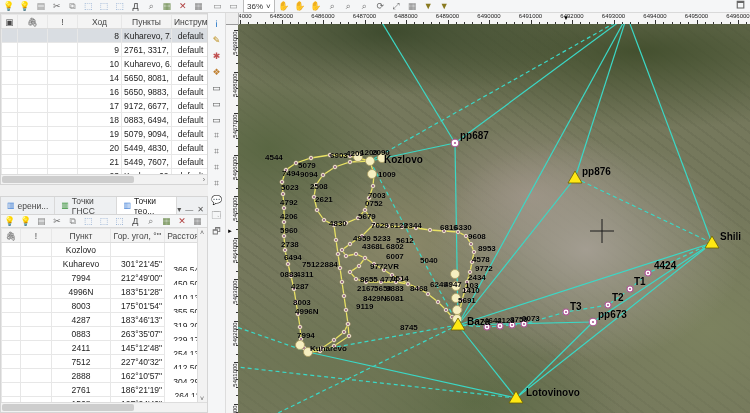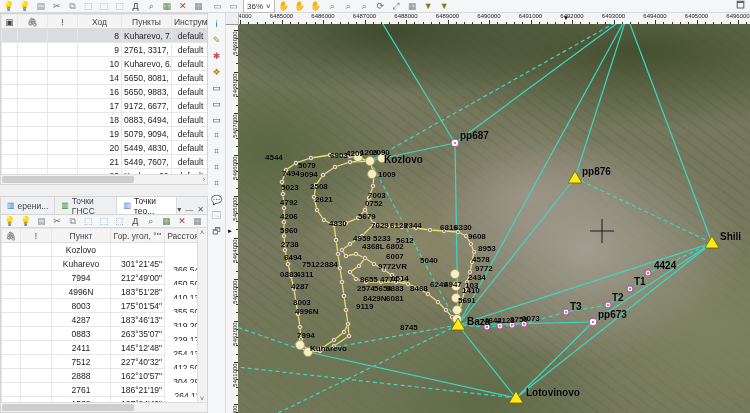--- a/index.html
+++ b/index.html
@@ -869,27 +869,27 @@
       <div class="mlabel" style="left: 230px; top: 250px;">2434</div>
       <div class="mlabel" style="left: 227px; top: 258px;">103</div>
       <div class="mlabel" style="left: 224px; top: 263px;">1410</div>
       <div class="mlabel" style="left: 220px; top: 273px;">5691</div>
       <div class="mlabel" style="left: 115px; top: 211px;">4959</div>
       <div class="mlabel" style="left: 135px; top: 211px;">5233</div>
       <div class="mlabel" style="left: 124px; top: 219px;">4368L</div>
       <div class="mlabel" style="left: 148px; top: 219px;">6802</div>
       <div class="mlabel" style="left: 158px; top: 213px;">5612</div>
       <div class="mlabel" style="left: 148px; top: 229px;">6007</div>
-      <div class="mlabel" style="left: 132px; top: 239px; margin-left: 8px;">9772VR</div>
+      <div class="mlabel" style="left: 132px; top: 239px;">9772VR</div>
       <div class="mlabel" style="left: 143px; top: 233px; margin-left: 39px;">5040</div>
       <div class="mlabel" style="left: 153px; top: 251px;">0514</div>
       <div class="mlabel" style="left: 122px; top: 252px;">8655</div>
       <div class="mlabel" style="left: 142px; top: 252px;">4774</div>
       <div class="mlabel" style="left: 162px; top: 252px; margin-top: 48px;">8745</div>
-      <div class="mlabel" style="left: 119px; top: 261px;">2574</div>
+      <div class="mlabel" style="left: 119px; top: 261px;">2167</div>
       <div class="mlabel" style="left: 136px; top: 261px;">5650</div>
       <div class="mlabel" style="left: 148px; top: 261px;">9883</div>
       <div class="mlabel" style="left: 172px; top: 261px;">8468</div>
       <div class="mlabel" style="left: 125px; top: 271px;">8429N</div>
       <div class="mlabel" style="left: 148px; top: 271px;">6081</div>
       <div class="mlabel" style="left: 118px; top: 279px;">9119</div>
       <div class="mlabel" style="left: 192px; top: 257px;">6249</div>
       <div class="mlabel" style="left: 206px; top: 257px;">4947</div>
       <div class="mlabel" style="left: 246px; top: 293px;">4642</div>
       <div class="mlabel" style="left: 259px; top: 293px;">4123</div>

